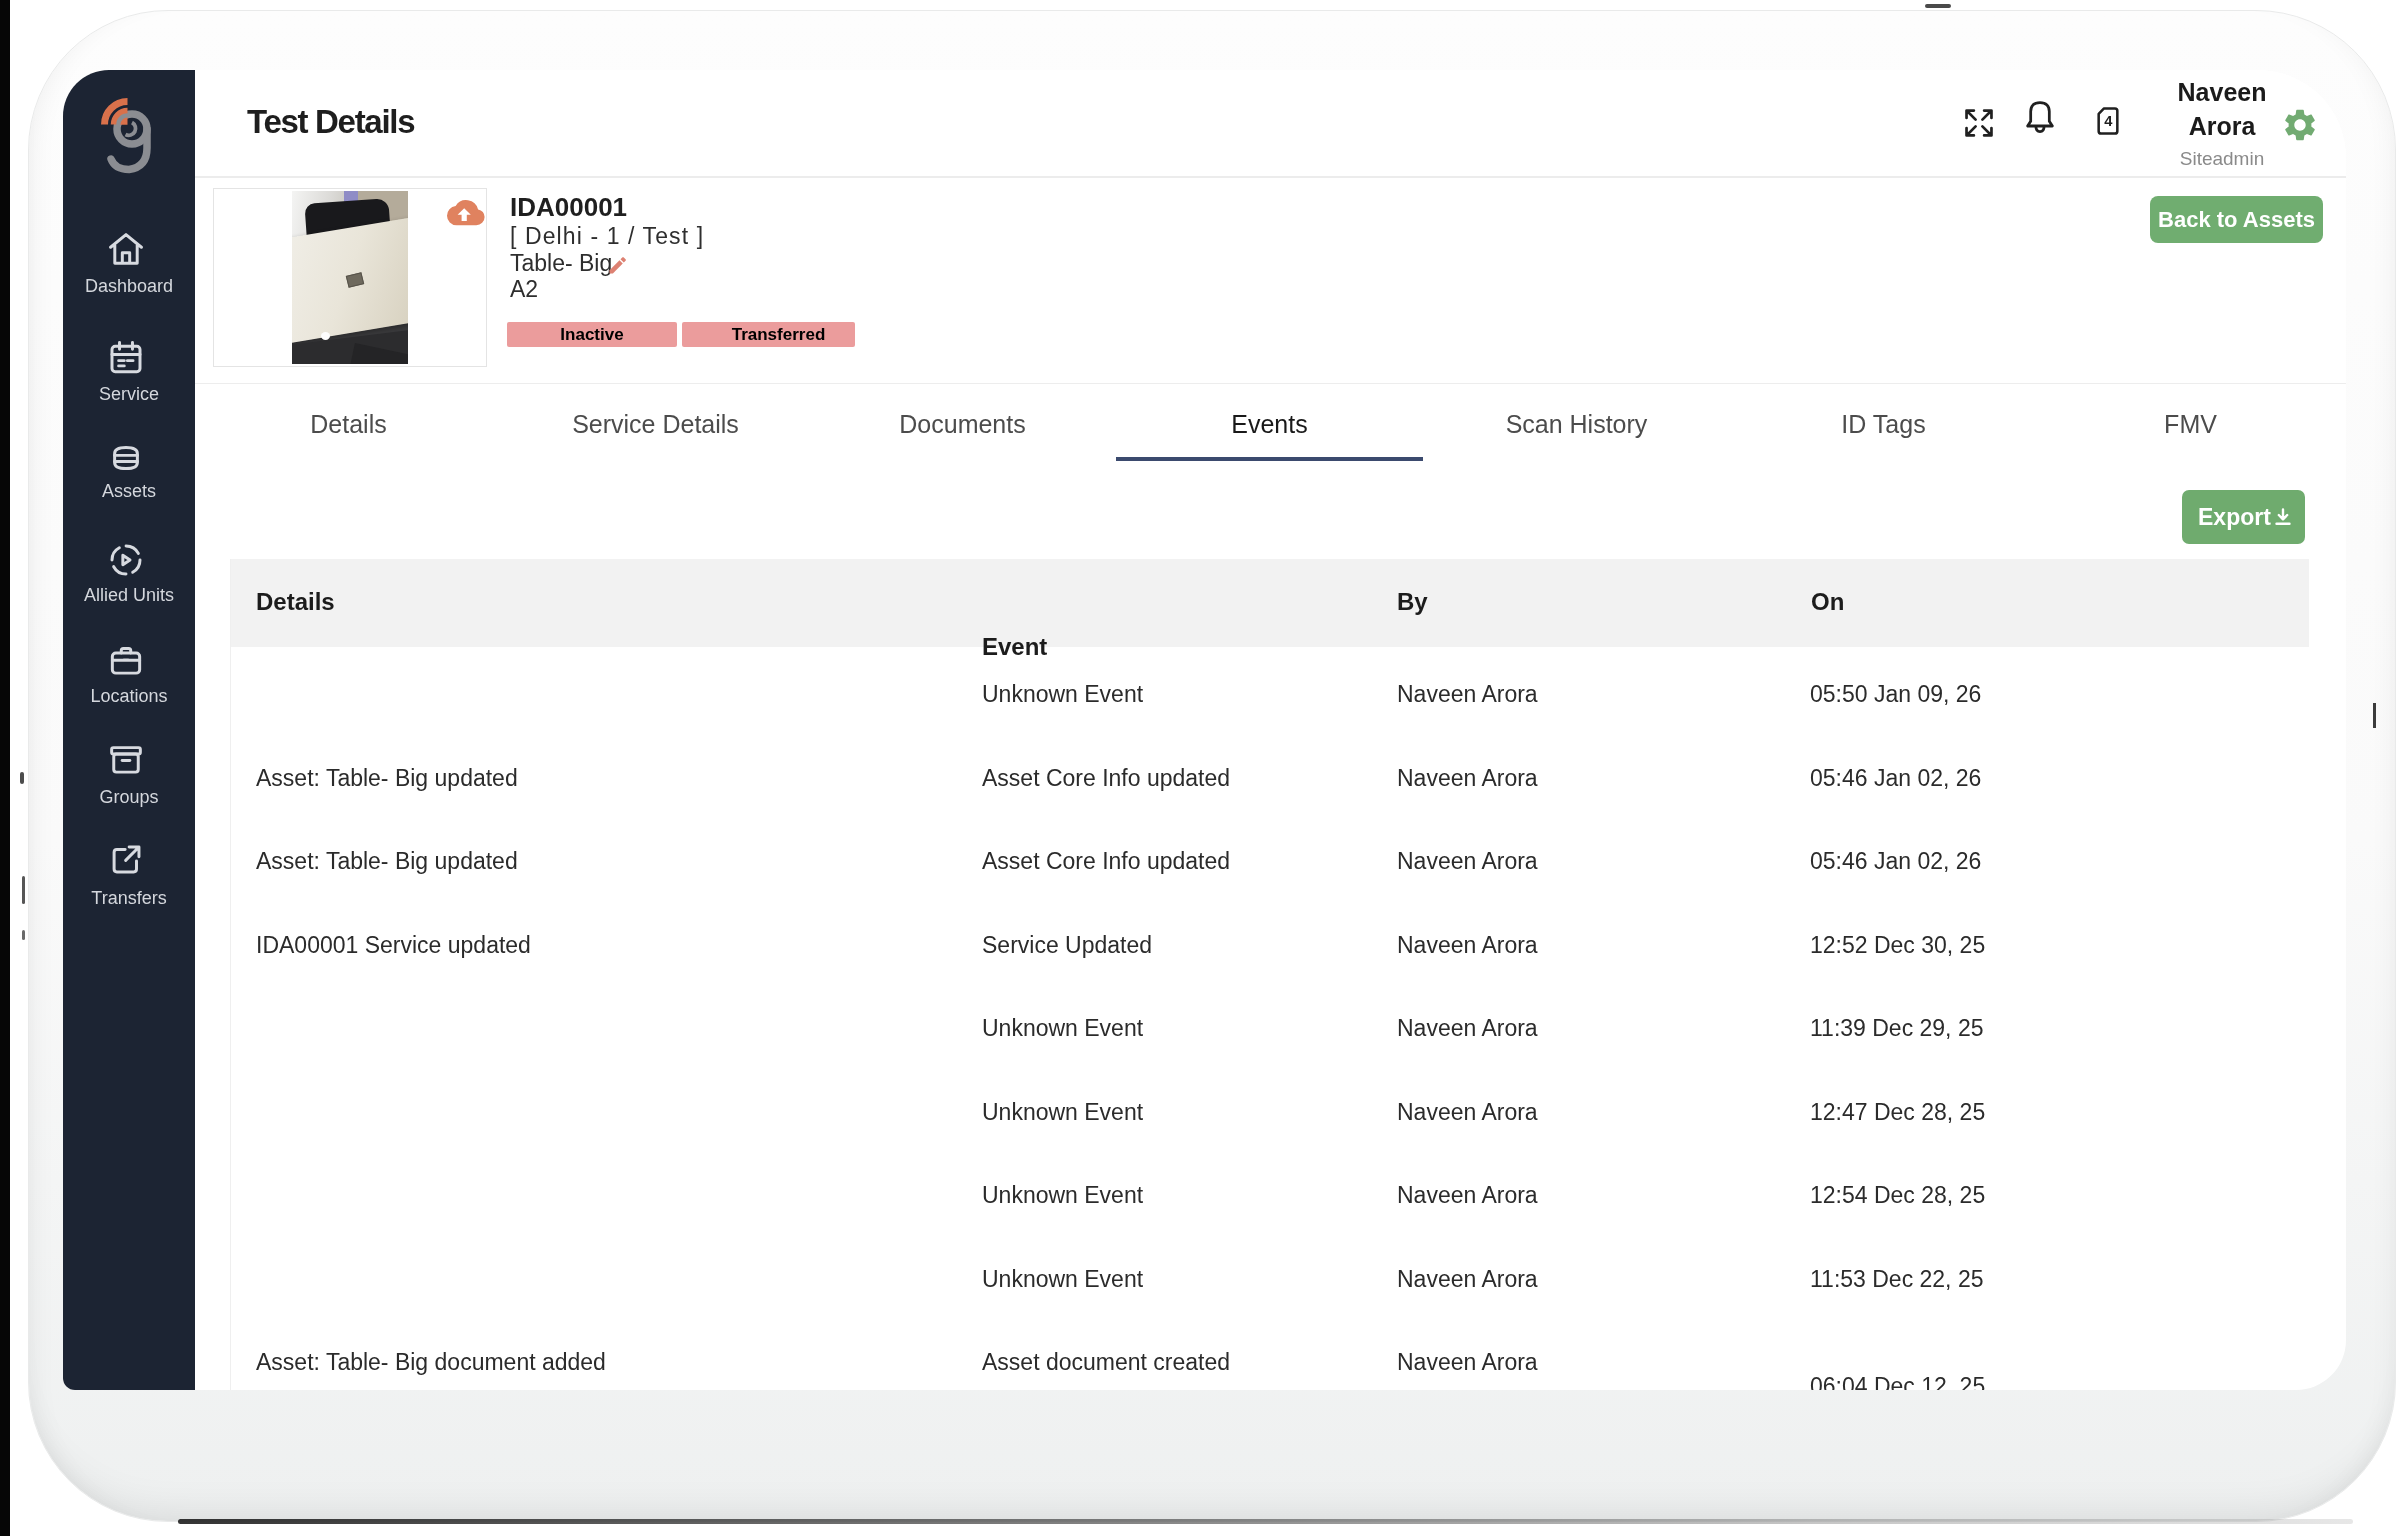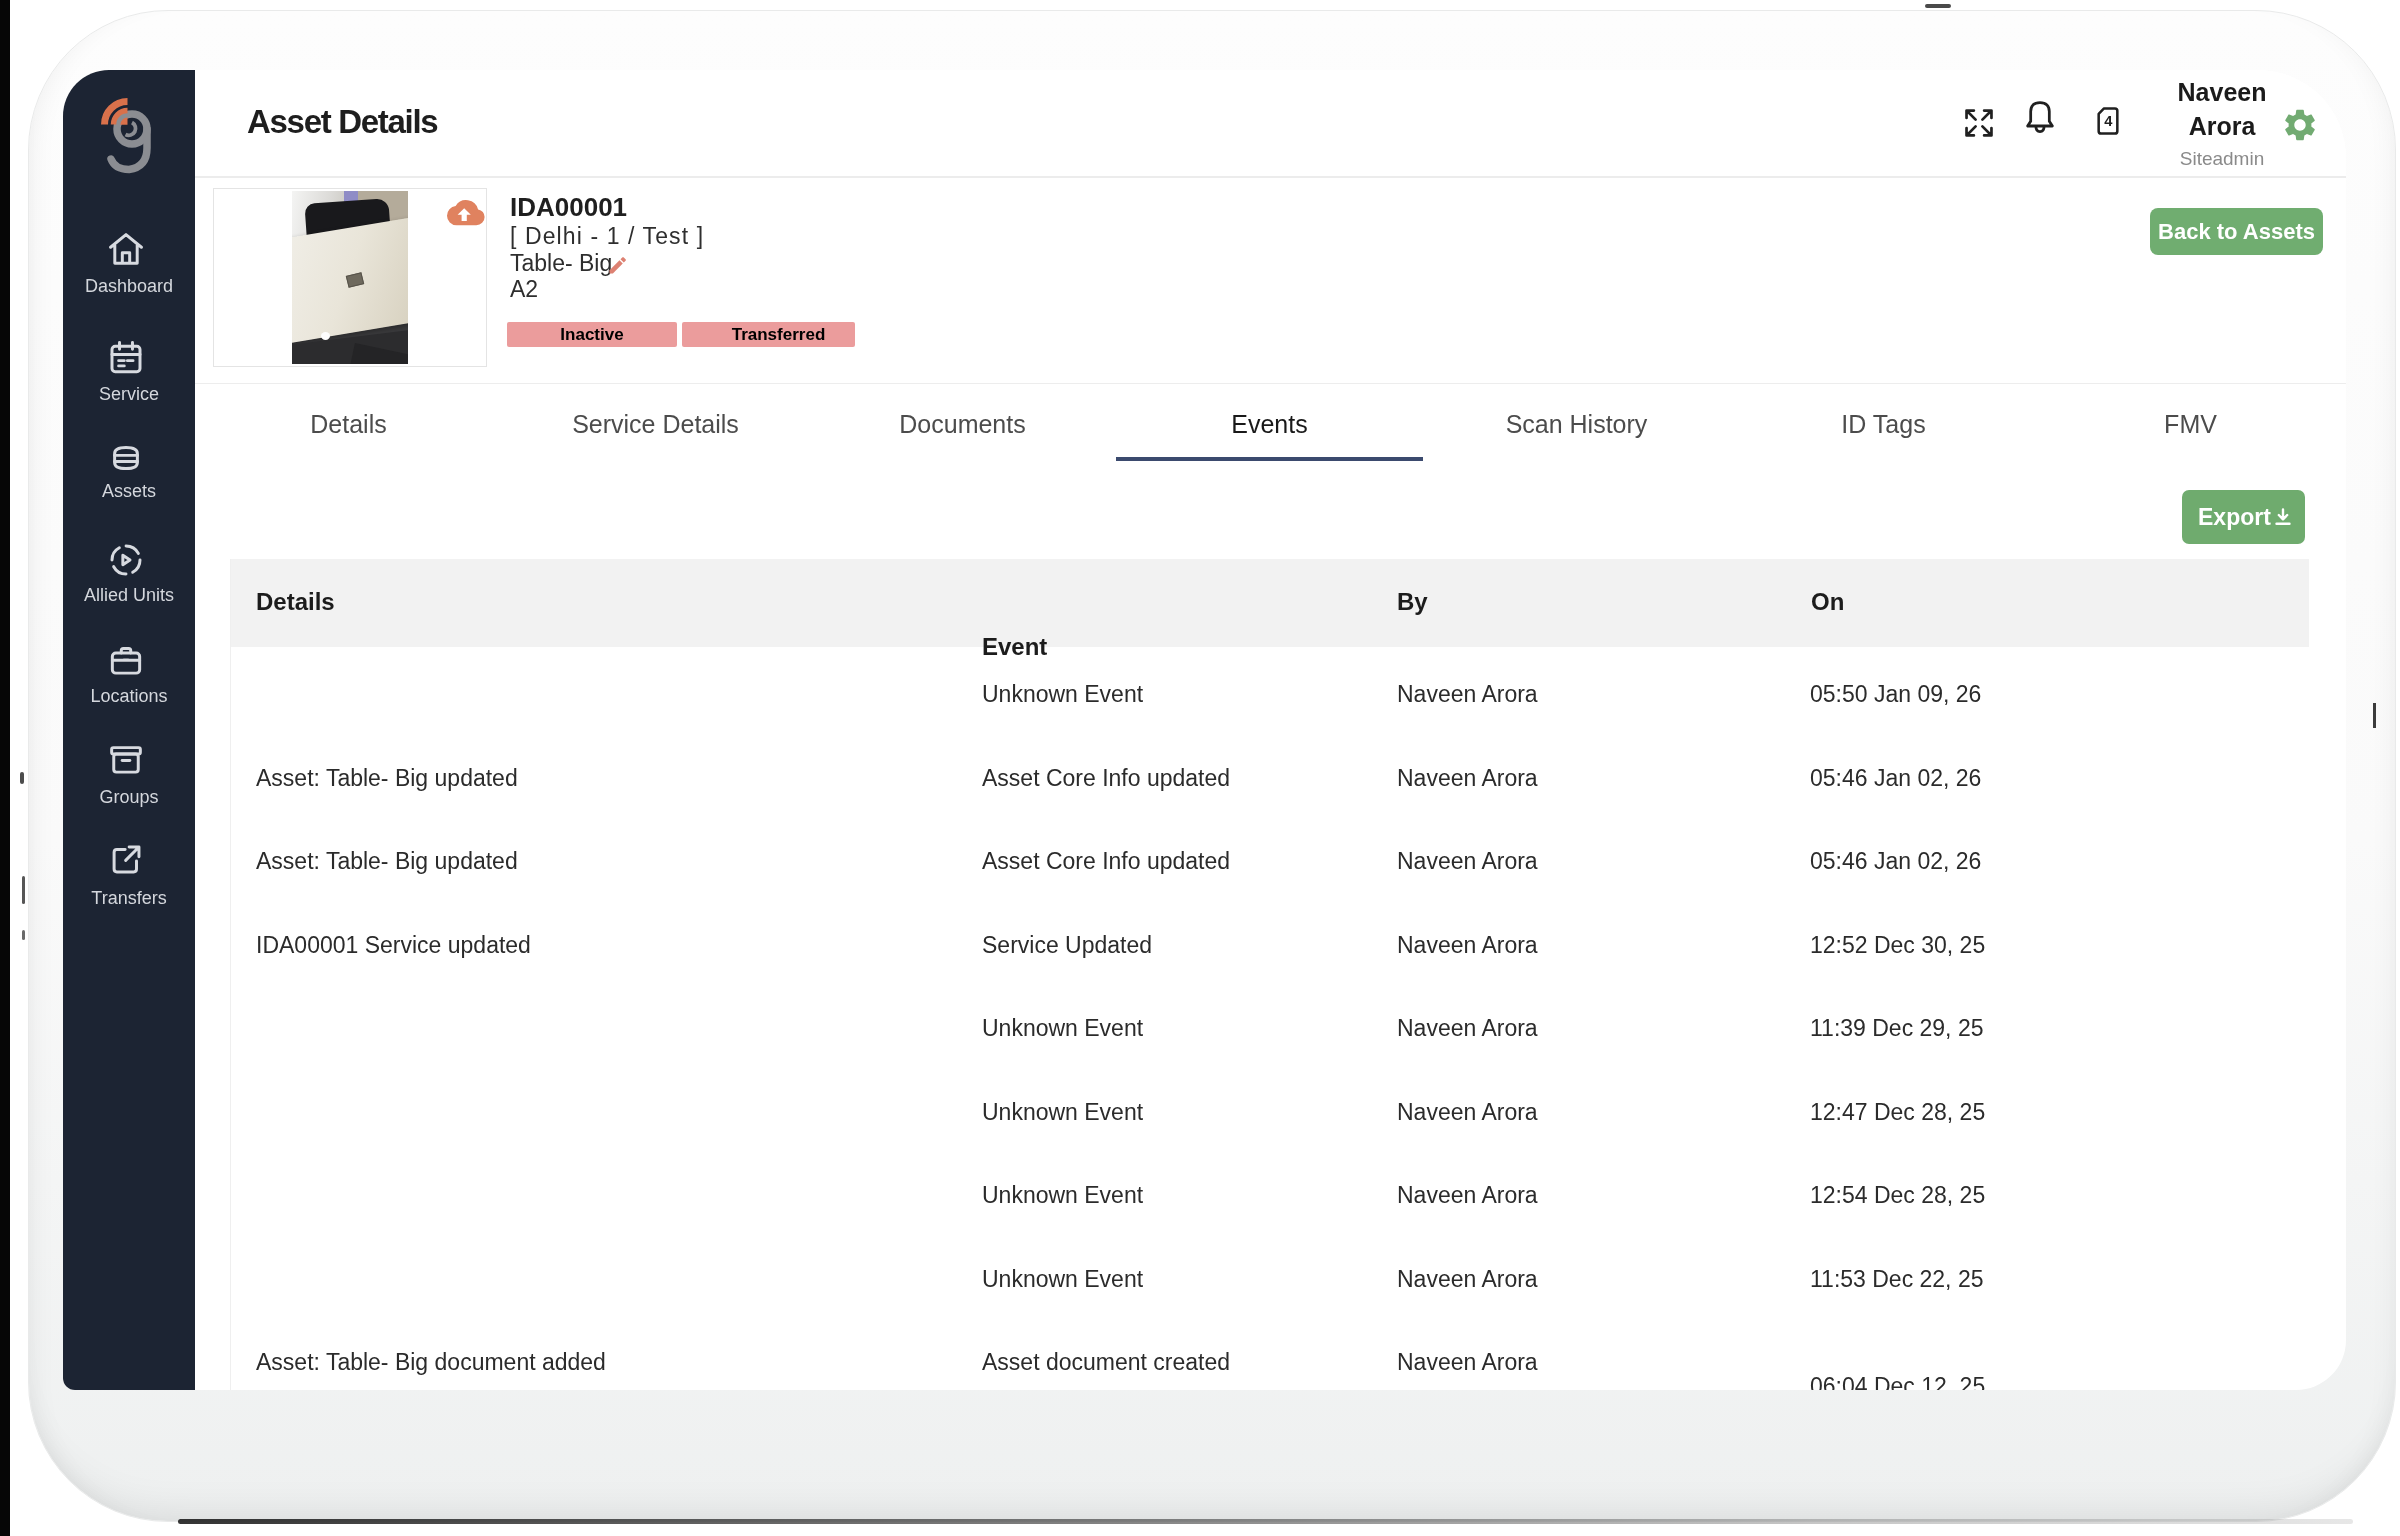--- a/index.html
+++ b/index.html
@@ -26,21 +26,21 @@
   #urole { left:2089px; top:78px; width:140px; text-align:center; color:#8a8a8a; font-size:19px; }
   #asecbg { left:132px; top:108px; width:2151px; height:206px; background:#fff; border-bottom:1px solid #ededed; }
   #acard { left:150px; top:118px; width:274px; height:179px; background:#fff; border:1px solid #e4e4e4; }
   #photo { position:absolute; left:78px; top:2px; width:116px; height:173px; overflow:hidden; background:#c8c6c0; }
   .ph { position:absolute; }
   .aline { left:447px; color:#2e2e2e; font-size:23px; white-space:nowrap; }
   #aid { top:122px; font-size:26px; font-weight:700; color:#1f1f1f; }
   .badge { top:252px; height:25px; background:#eb9c9c; color:#000000;
     font-size:17px; font-weight:700; text-align:center; line-height:26px; border-radius:2px; }
   #backbtn { left:2087px; top:126px; width:173px; height:47px; background:#70ad70;
-    border-radius:8px; color:#fff; font-size:22px; font-weight:700; text-align:center; line-height:47px;margin-top:12px; }
+    border-radius:8px; color:#fff; font-size:22px; font-weight:700; text-align:center; line-height:47px; }
   .tab { top:340px; width:307px; text-align:center; font-size:25px; color:#4c4c4c; }
   #tabline { left:1053px; top:387px; width:307px; height:4px; background:#3b4a6e; }
   #exportbtn { left:2119px; top:420px; width:123px; height:54px; background:#6fab6e; border-radius:7px; }
   #exportbtn span { position:absolute; left:16px; top:14px; font-size:23px; font-weight:700; color:#fff; }
   #thead { left:167px; top:489px; width:2079px; height:88px; background:#f2f2f2; }
   .th { top:518px; font-size:24px; font-weight:700; color:#1c1c1c; }
   .td { position:absolute; font-size:23px; color:#2b2b2b; height:28px; line-height:28px; white-space:nowrap; }
   .nico { fill:none; stroke:#d7dae0; stroke-width:1.7px; stroke-linecap:round; stroke-linejoin:round; }
   .hico { fill:none; stroke:#202020; stroke-width:1.9px; stroke-linecap:round; stroke-linejoin:round; }
 </style>
@@ -106,21 +106,21 @@
   </svg>
   <div class="navlabel" style="top:717px;">Groups</div>
 
   <svg class="nico" style="left:42px; top:769px;" width="42" height="42" viewBox="0 0 24 24">
     <path d="M11.5 6 H6.8 Q5.2 6 5.2 7.6 V17.2 Q5.2 18.8 6.8 18.8 H16.4 Q18 18.8 18 17.2 V12.5"></path>
     <path d="M13.8 4.6 H19.4 V10.2 M19.4 4.6 L11.8 12.2"></path>
   </svg>
   <div class="navlabel" style="top:818px;">Transfers</div>
 
   <div id="headerbg"></div>
-  <div id="title">Asset Details</div>
+  <div id="title">Test Details</div>
 
   <svg class="hico" style="left:1899px; top:36px;" width="34" height="34" viewBox="0 0 24 24">
     <path d="M3.2 8.4 V3.2 H8.4 M3.4 3.4 L9.6 9.6"></path>
     <path d="M15.6 3.2 H20.8 V8.4 M20.6 3.4 L14.4 9.6"></path>
     <path d="M3.2 15.6 V20.8 H8.4 M3.4 20.6 L9.6 14.4"></path>
     <path d="M20.8 15.6 V20.8 H15.6 M20.6 20.6 L14.4 14.4"></path>
   </svg>
   <svg class="hico" style="left:1961px; top:25px;" width="32" height="46" viewBox="0 0 22 26">
     <path d="M2.5 18.5 H19.5 L17.4 15.2 V8.5 Q17.4 2.5 11 2.5 Q4.6 2.5 4.6 8.5 V15.2 Z"></path>
     <path d="M8.2 18.8 Q8.2 22.3 11 22.3 Q13.8 22.3 13.8 18.8"></path>

